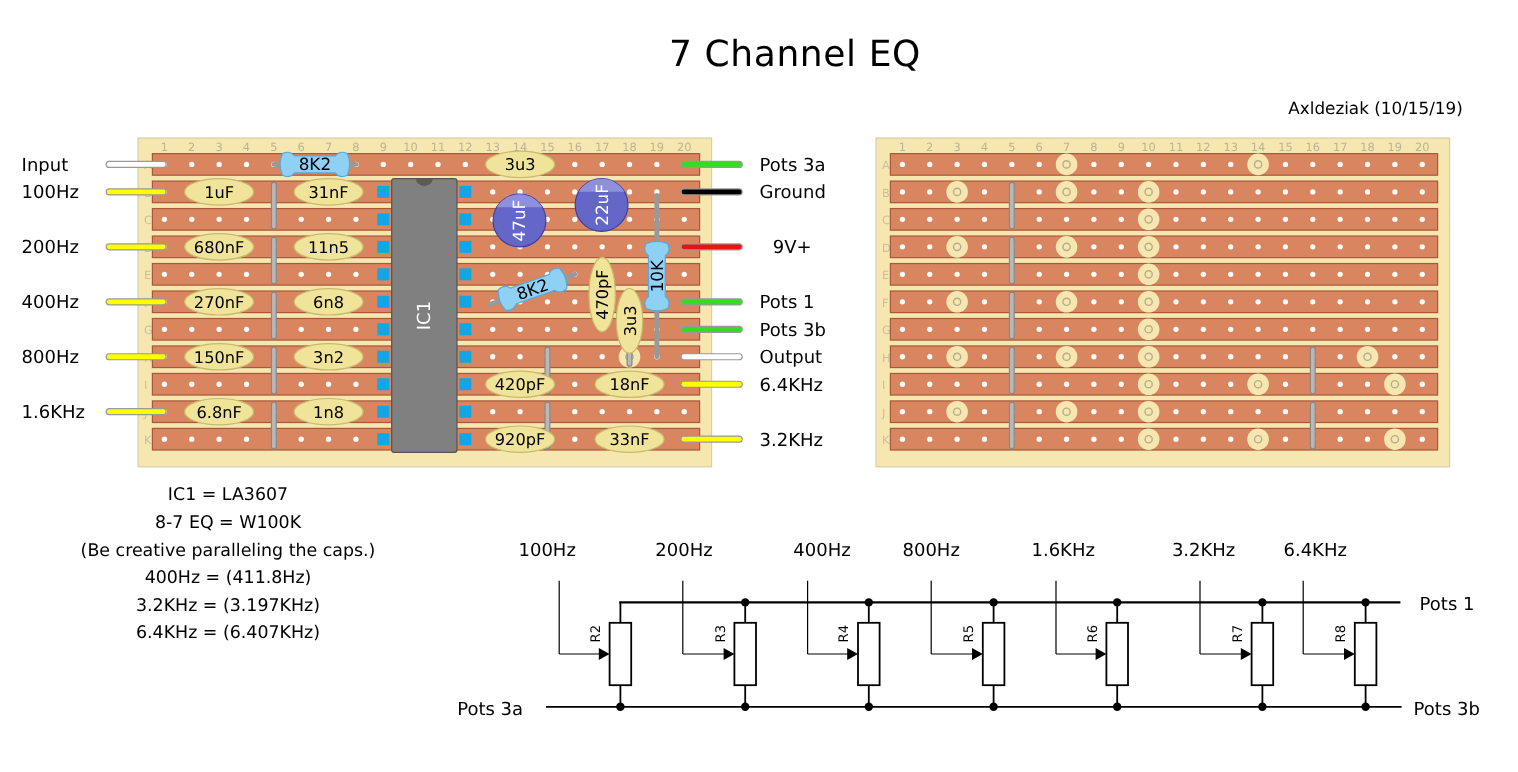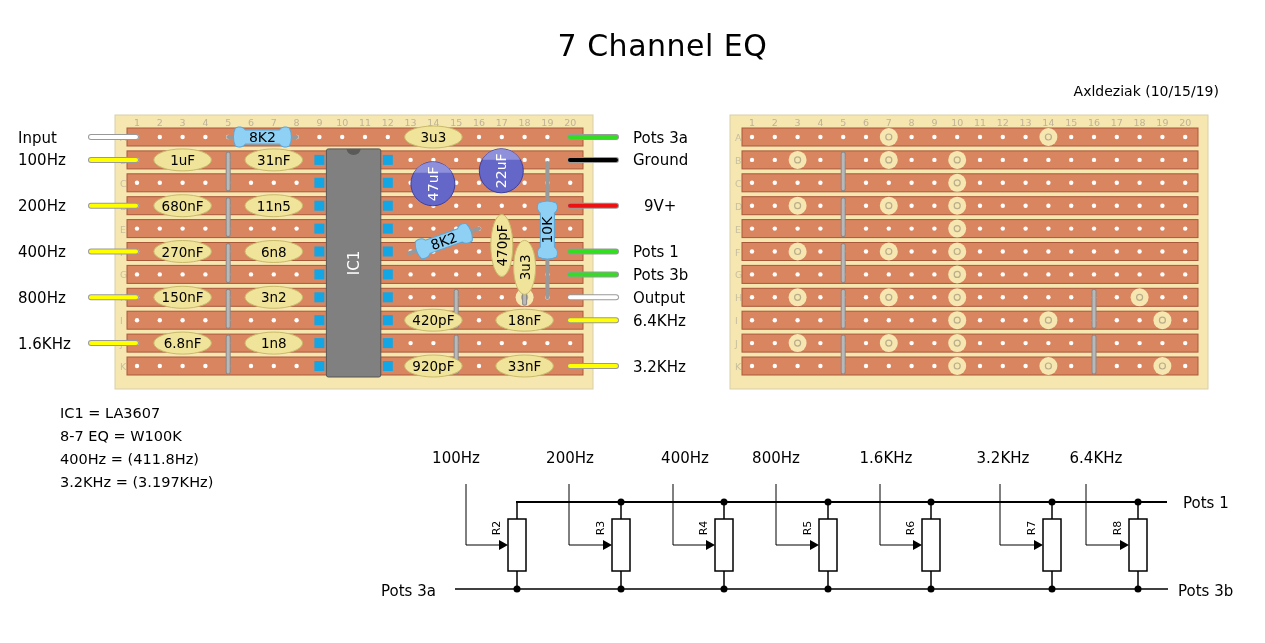--- a/index.html
+++ b/index.html
@@ -1,20 +1,20 @@
 <!DOCTYPE html>
 <html><head>
 <meta charset="utf-8">
 <style>
   html,body{margin:0;padding:0;background:#fff;}
   body{width:1265px;height:643px;position:relative;overflow:hidden;font-family:"DejaVu Sans",sans-serif;color:#000;}
   .title{position:absolute;left:0;width:1325px;top:28px;text-align:center;font-size:30px;font-weight:normal;letter-spacing:0.5px;}
   .author{position:absolute;right:46px;top:83px;font-size:14px;margin-left:37px;}
   svg{position:absolute;left:0;top:0;}
-  .notes{position:absolute;left:60px;width:260px;top:402px;font-size:14.5px;line-height:23px;}
+  .notes{position:absolute;left:60px;width:260px;top:402px;text-align:center;font-size:14.5px;line-height:23px;}
   .notes div{white-space:nowrap;}
   .lbl{font-family:"DejaVu Sans",sans-serif;}
 </style>
 </head>
 <body>
 
 <div class="title">7 Channel EQ</div>
 <div class="author">Axldeziak (10/15/19)</div>
 
 <svg id="layout" width="1265" height="643">
@@ -881,15 +881,17 @@
         <path d="M 1129 545 L 1120 540 L 1120 550 Z" fill="#000"></path>
         <text x="0" y="0" font-size="11" text-anchor="middle" class="lbl" transform="translate(1121,528) rotate(-90)">R8</text>
         <text x="1096" y="463" font-size="15" text-anchor="middle" class="lbl">6.4KHz</text>
       </g>
     </g>
   </svg>
 
 <div class="notes" id="notes">
     <div>IC1 = LA3607</div>
     <div>8-7 EQ = W100K</div>
+    <div>(Be creative paralleling the caps.)</div>
     <div>400Hz = (411.8Hz)</div>
     <div>3.2KHz = (3.197KHz)</div>
+    <div>6.4KHz = (6.407KHz)</div>
   </div>
 
 </body></html>

